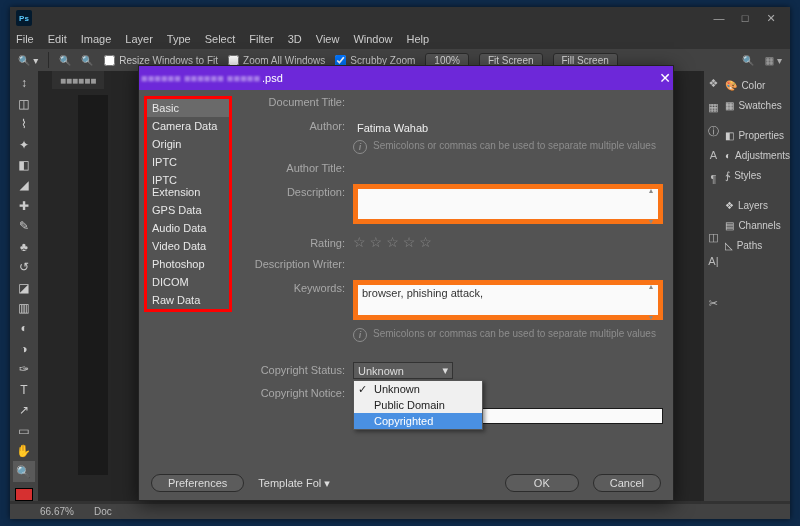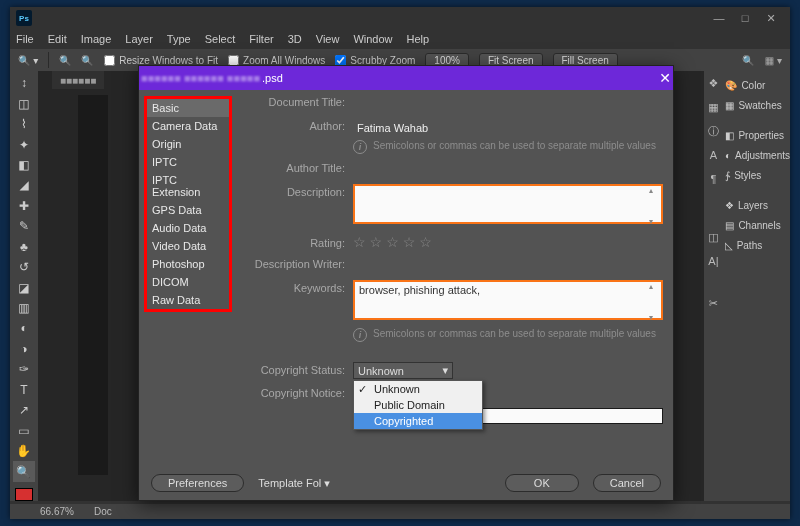--- a/index.html
+++ b/index.html
@@ -42,21 +42,21 @@
   .catlist { border:3px solid #ff0000; }
   .cat-item { color:#e8e8e8; font-size:11px; padding:3px 5px; }
   .cat-item.sel { background:#6a6a6a; }
   .formcol { flex:1; padding:4px 10px 4px 0; overflow:hidden; }
   .row { display:flex; align-items:flex-start; margin-bottom:6px; }
   .row .lbl { width:116px; text-align:right; color:#a8a8a8; font-size:11px; padding-right:8px; padding-top:2px; }
   .row .val { flex:1; }
   .tinput-flat { background:transparent; border:none; color:#ddd; font-size:11px; width:100%; padding:2px 4px; }
   .hint { display:flex; gap:6px; color:#8d8d8d; font-size:10px; padding-left:116px; margin-top:-2px; margin-bottom:6px; }
   .hint .i { width:14px;height:14px;border:1px solid #8d8d8d;border-radius:50%;display:flex;align-items:center;justify-content:center;font-size:9px;font-style:italic;font-weight:bold;color:#8d8d8d;flex-shrink:0; }
-  .txtbox { background:#fafafa; border:2px solid #f97316; width:100%; height:40px; font-size:11px; color:#333; padding:2px 4px; resize:none; position:relative; }
+  .txtbox { background:#fafafa; border:5px solid #f97316; width:100%; height:40px; font-size:11px; color:#333; padding:2px 4px; resize:none; position:relative; }
   .txtbox-wrap { position:relative; width:100%; }
   .scrollhint { position:absolute; right:2px; top:2px; bottom:2px; width:12px; display:flex; flex-direction:column; justify-content:space-between; color:#888; font-size:8px; }
   .rating { display:flex; gap:4px; color:#888; font-size:14px; }
   .star { cursor:pointer; }
   .combo { background:#5c5c5c;border:1px solid #333;color:#ddd;font-size:11px;padding:1px 4px;width:100px;display:flex;justify-content:space-between;align-items:center; }
   .dd-menu { position:absolute; background:#f0f0f0; border:1px solid #555; font-size:11px; color:#222; box-shadow:2px 2px 4px rgba(0,0,0,.4); z-index:10; }
   .dd-opt { padding:2px 10px 2px 20px; position:relative; }
   .dd-opt.check::before { content:"✓"; position:absolute; left:4px; }
   .dd-opt.hl { background:#4a90e2; color:#fff; }
   .copynotice-shadow { position:absolute; left:350px; top:340px; width:286px; height:18px; background:#fafafa; border:1px solid #1a1a1a; }

